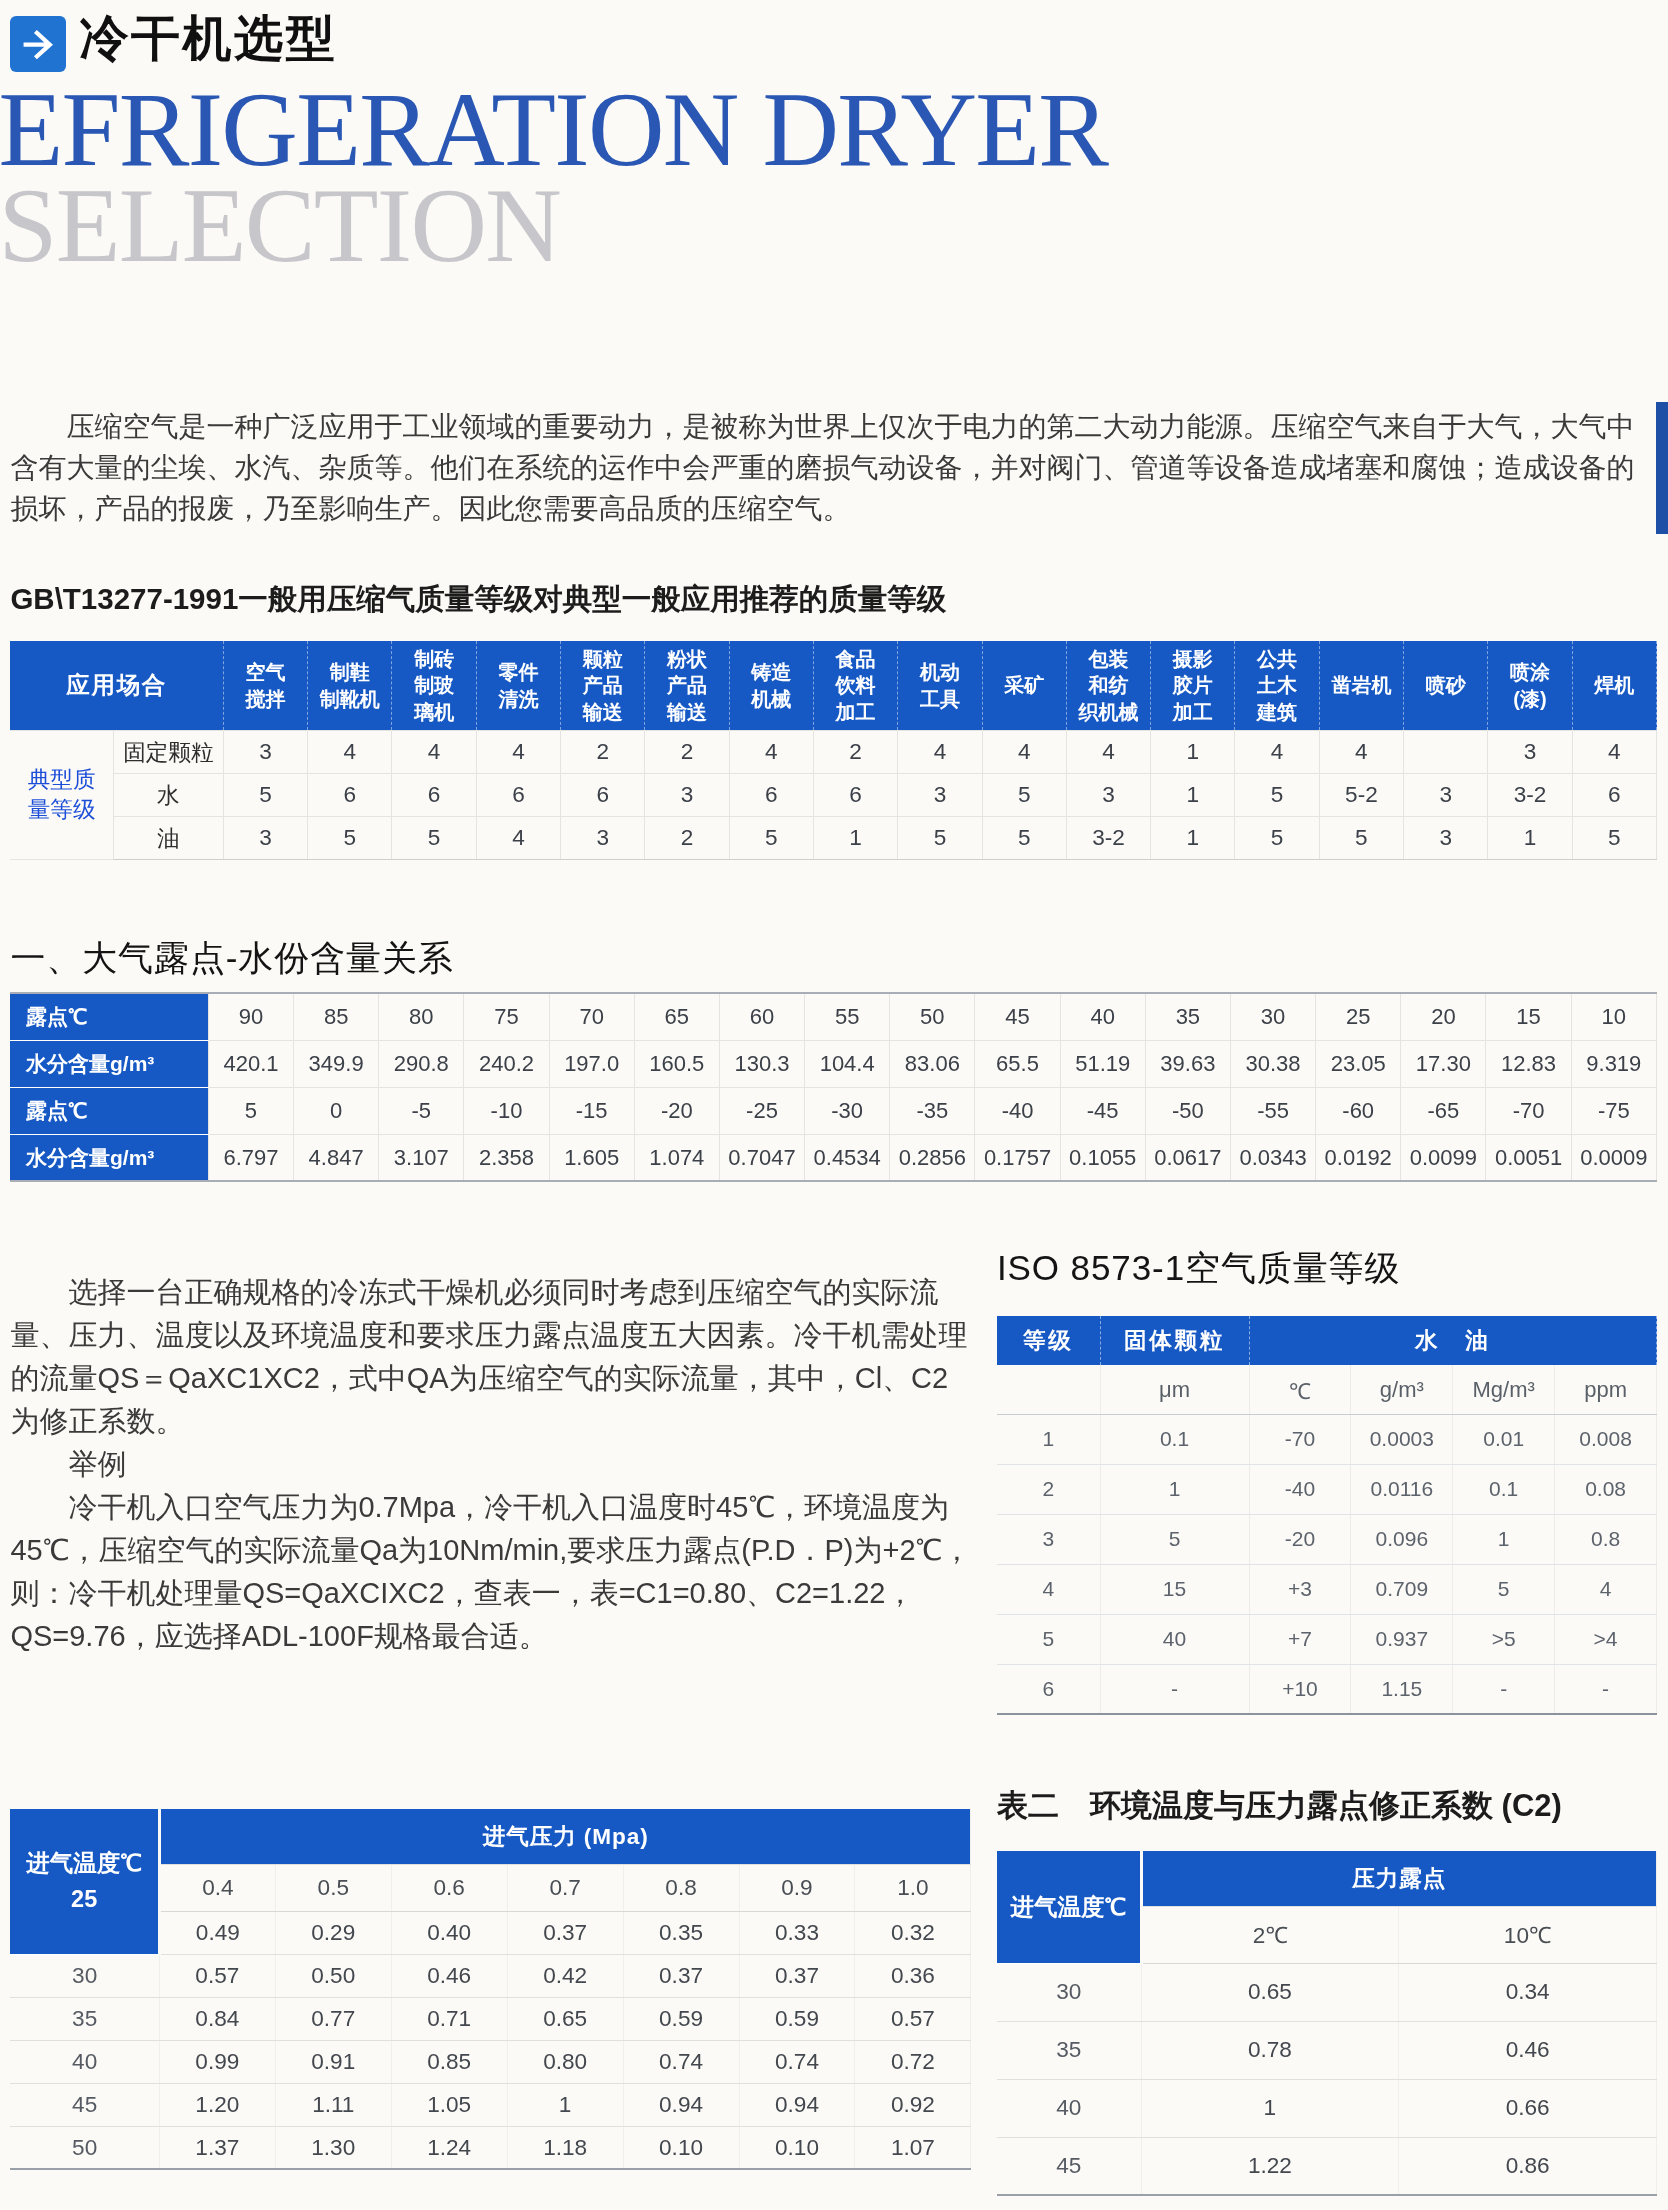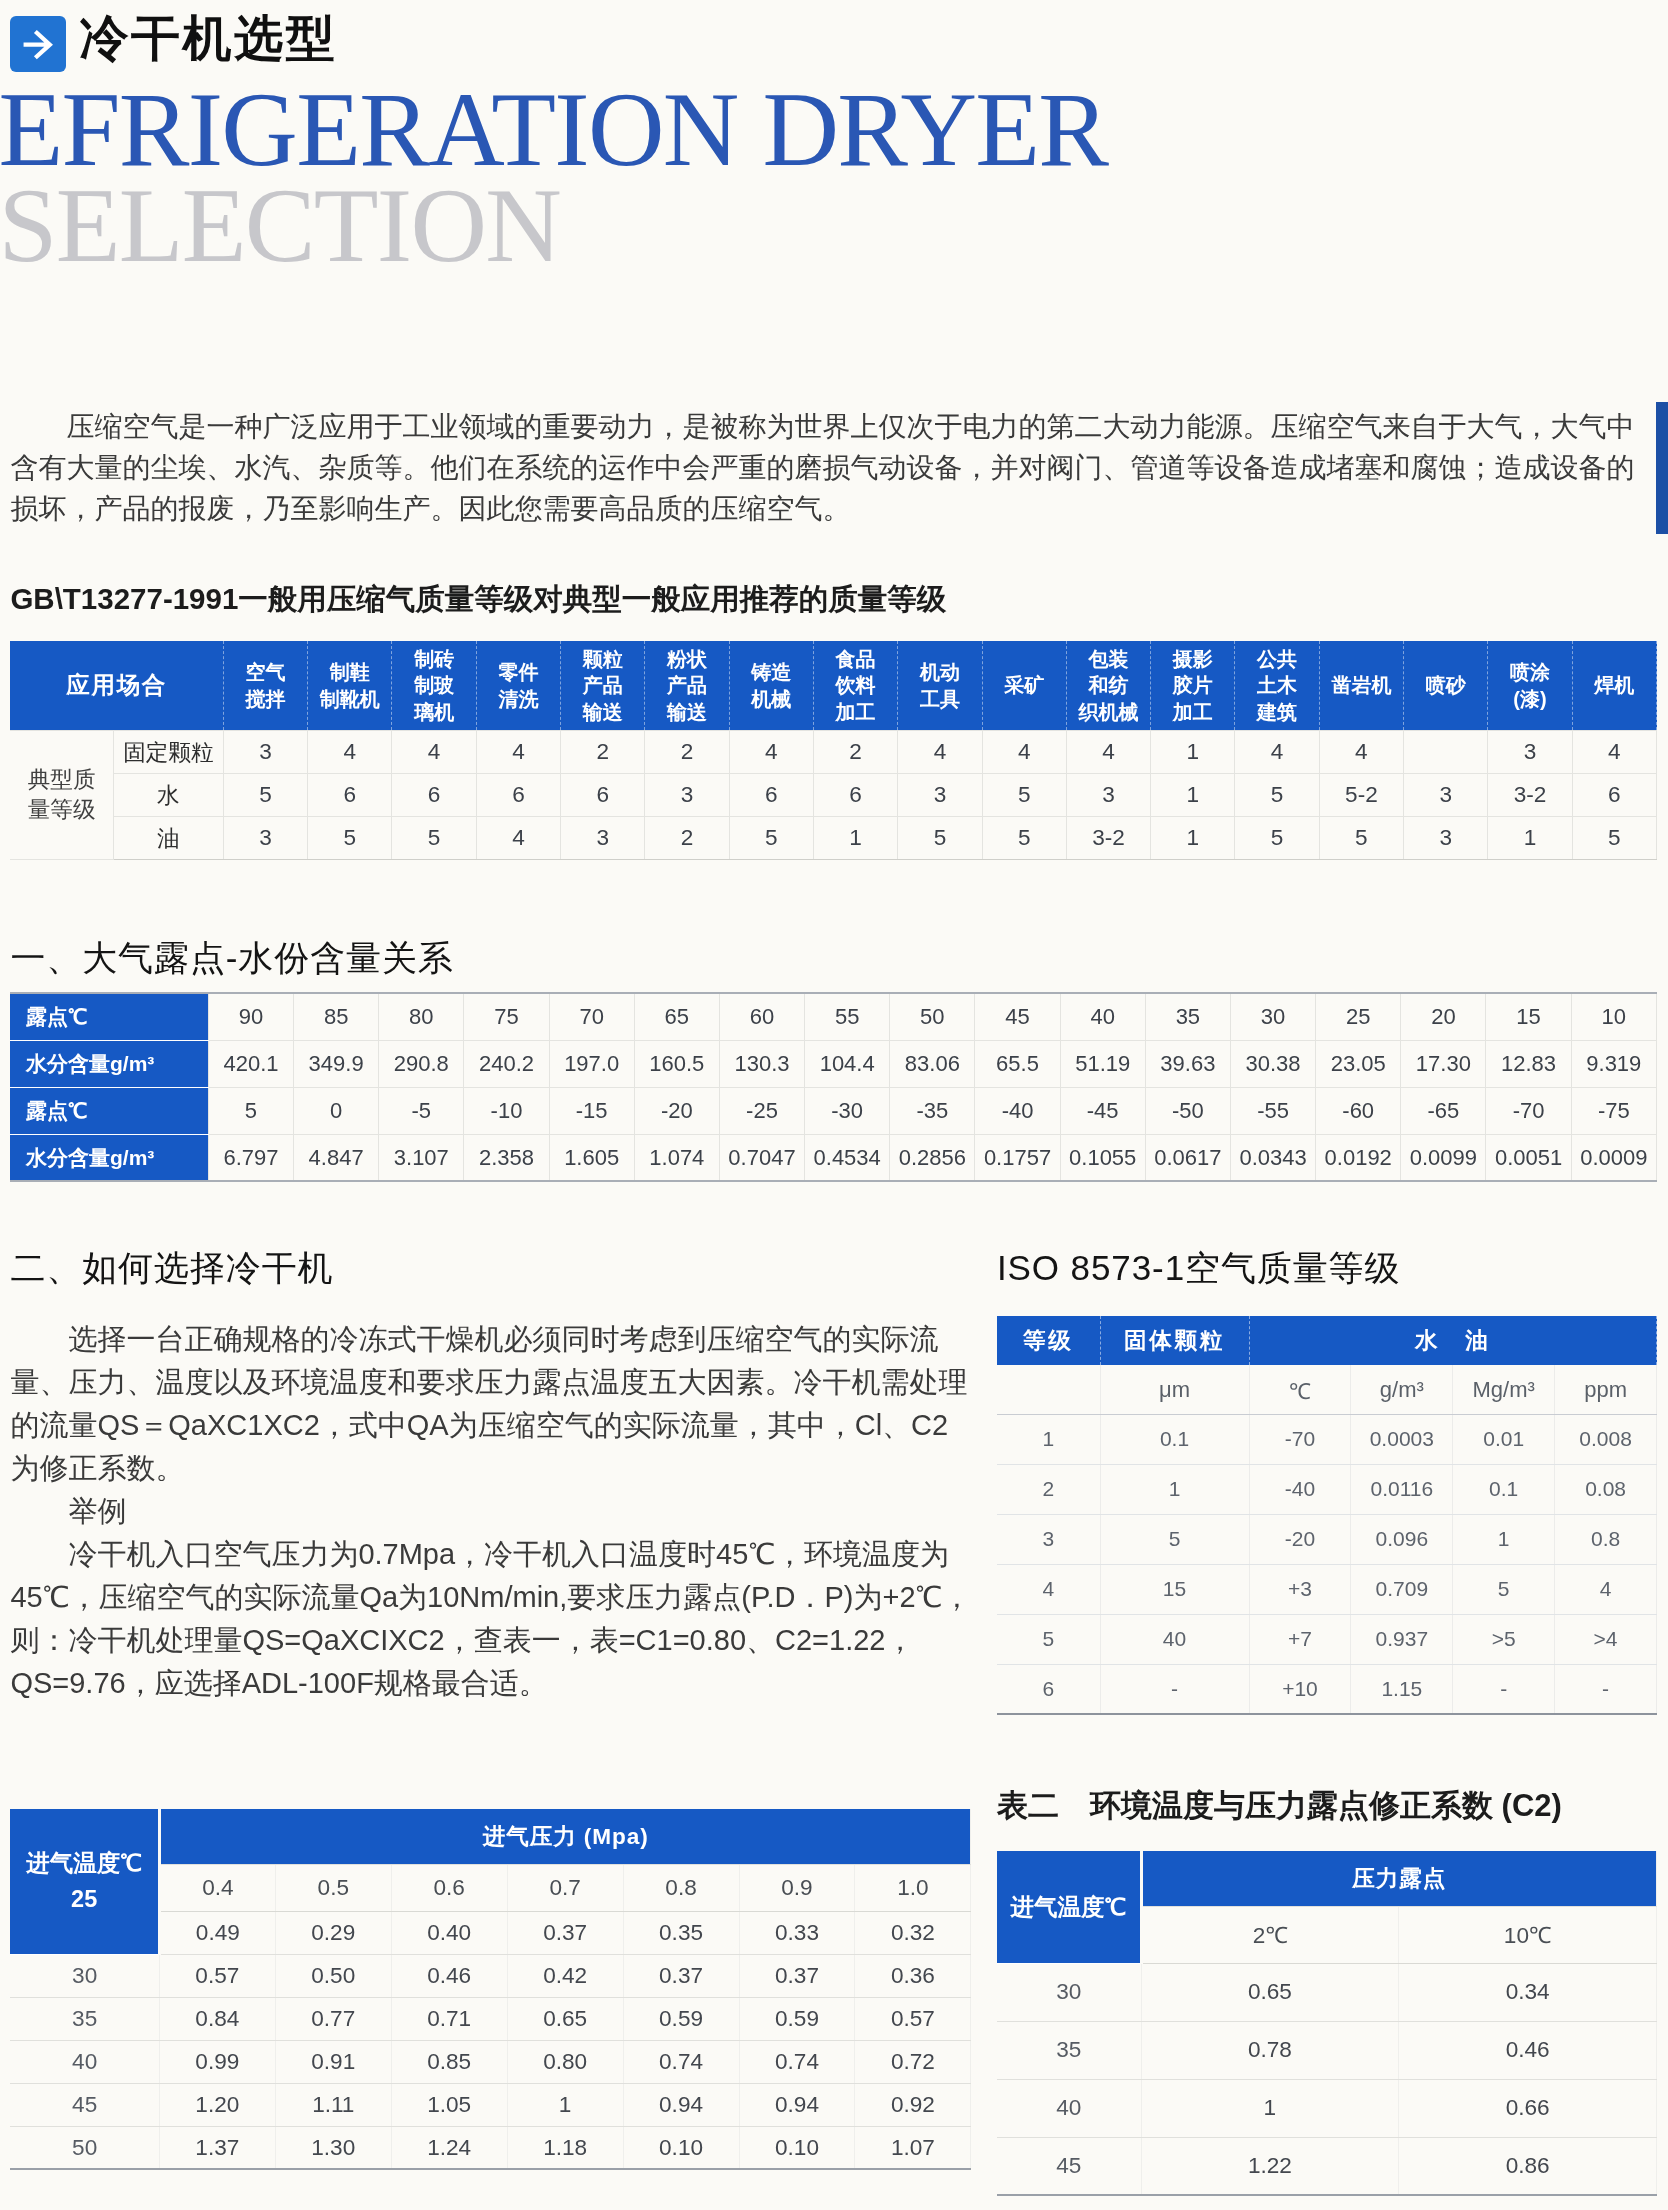--- a/index.html
+++ b/index.html
@@ -41,21 +41,21 @@
   .gb-table thead th {
     background:#1659c4; color:#fff; font-size:20px; font-weight:600; height:90px;
     border-right:0.9px dashed rgba(255,255,255,.45); vertical-align:middle;
     white-space:pre-line; line-height:1.32; text-align:center; padding:0 1.7px;
   }
   .gb-table thead th.corner { font-size:23.5px; letter-spacing:1.7px; }
   .gb-table tbody td {
     text-align:center; font-size:22.6px; height:43px; color:#3c4149;
     border:0.9px solid #e4e4e0; background:transparent;
   }
-  .gb-table tbody td.group { font-size:22.6px; color:#404040; white-space:pre-line; line-height:1.35; border-left:none; }
+  .gb-table tbody td.group { font-size:22.6px; color:#1d4ed8; white-space:pre-line; line-height:1.35; border-left:none; }
   .gb-table tbody td.rlabel { font-size:22.6px; color:#2e2e2e; }
   .gb-table tbody tr:last-child td { border-bottom:1.7px solid #cfcfca; }
 
   
   .sec-title { margin-top:75px; font-size:35px; font-weight:500; color:#141414; letter-spacing:0.9px; }
 
   
   .dew-table {
     width:100%; table-layout:fixed; margin-top:10px;
     border-top:2.6px solid #a9aeb6; border-bottom:2.6px solid #a9aeb6;padding-left:32px;
@@ -329,21 +329,20 @@
           <td>0.0192</td>
           <td>0.0099</td>
           <td>0.0051</td>
           <td>0.0009</td>
         </tr>
     </tbody>
   </table>
 
   <div class="cols mid">
     <div class="col-left">
-      <h2 class="sec-title" style="margin-top:0">二、如何选择冷干机</h2>
       <p class="body-para first">选择一台正确规格的冷冻式干燥机必须同时考虑到压缩空气的实际流量、压力、温度以及环境温度和要求压力露点温度五大因素。冷干机需处理的流量QS＝QaXC1XC2，式中QA为压缩空气的实际流量，其中，Cl、C2为修正系数。</p>
       <p class="body-para">举例</p>
       <p class="body-para">冷干机入口空气压力为0.7Mpa，冷干机入口温度时45℃，环境温度为45℃，压缩空气的实际流量Qa为10Nm/min,要求压力露点(P.D．P)为+2℃，则：冷干机处理量QS=QaXCIXC2，查表一，表=C1=0.80、C2=1.22，QS=9.76，应选择ADL-100F规格最合适。</p>
     </div>
     <div class="col-right">
       <h2 class="sec-title" style="margin-top:0">ISO 8573-1空气质量等级</h2>
       <table class="iso-table">
         <colgroup>
             <col style="width:103px">
             <col style="width:149px">

